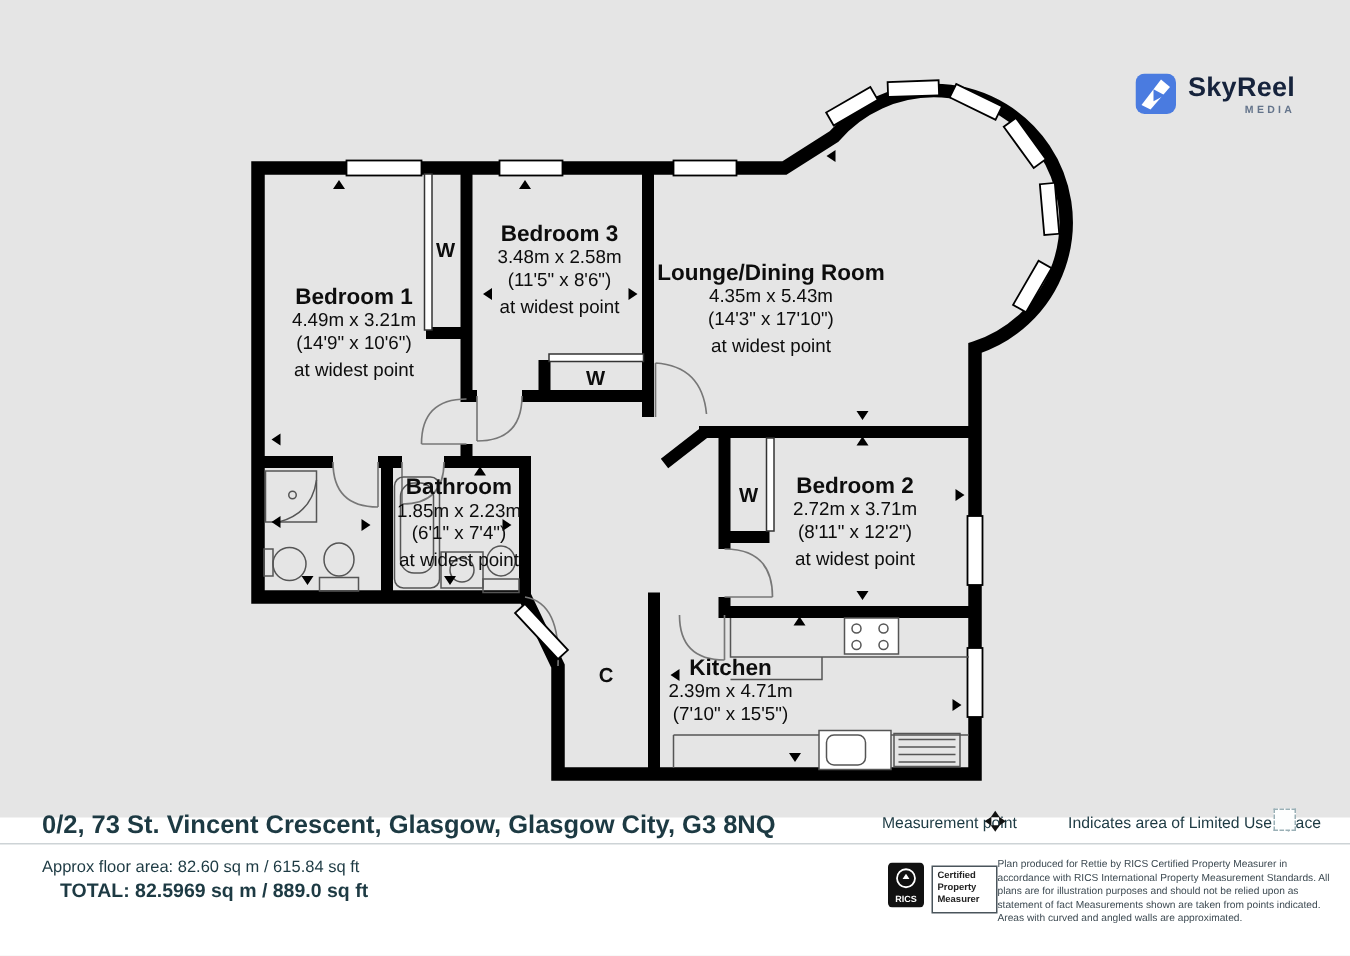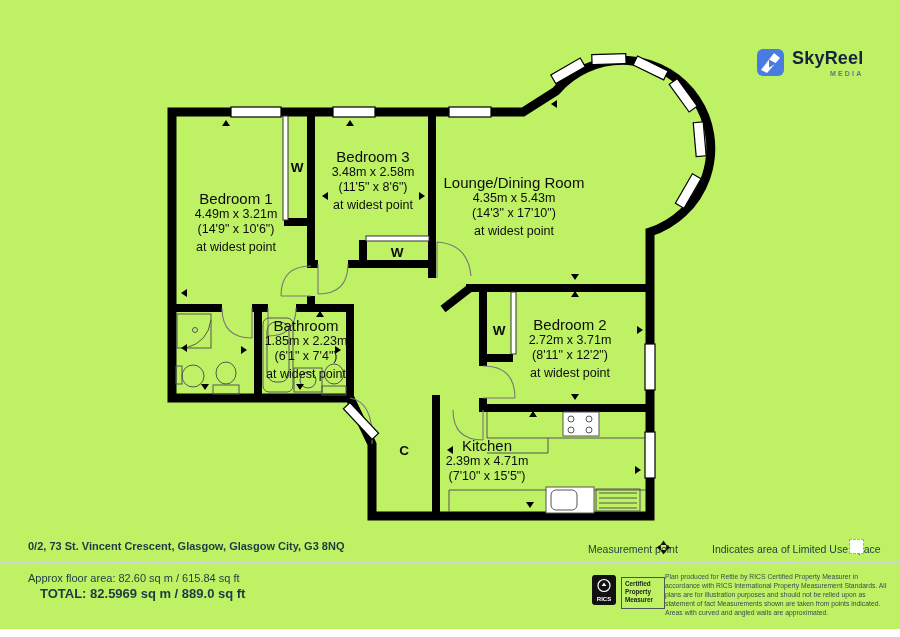--- a/index.html
+++ b/index.html
@@ -1,50 +1,50 @@
 <!DOCTYPE html>
 <html><head>
 <meta charset="utf-8">
 <style>
   html,body{margin:0;padding:0;background:#fff;}
   body{width:900px;height:637px;position:relative;overflow:hidden;
        font-family:"Liberation Sans",sans-serif;}
-  .page{position:absolute;inset:0;width:900px;height:629px;background:#bef264;}
+  .page{position:absolute;inset:0;width:900px;height:545px;background:#e5e5e5;}
 
   
   .brand{position:absolute;left:757px;top:49px;display:flex;align-items:flex-start;}
   .brand-text{margin-left:8px;display:flex;flex-direction:column;align-items:flex-end;}
   .brand-name{font-size:18px;font-weight:700;color:#16233c;letter-spacing:.2px;line-height:1;}
   .brand-tagline{font-size:7px;font-weight:700;letter-spacing:2.2px;color:#64748b;margin-top:3px;}
 
   
   .plan-svg{position:absolute;left:0;top:0;}
 
   
   .room-label{position:absolute;transform:translate(-50%,-50%);text-align:center;
               color:#0d0d0d;white-space:nowrap;line-height:1.16;}
-  .rl-name{font-size:15px;font-weight:400;}
+  .rl-name{font-size:15px;font-weight:700;}
   .rl-dim{font-size:12.5px;font-weight:400;text-align:center;}
   .rl-note{font-size:12.5px;font-weight:400;margin-top:4px;}
   #rl-bed1{left:236px;top:222px}
   #rl-bed3{left:373px;top:180px}
   #rl-lounge{left:514px;top:206px}
   #rl-bed2{left:570px;top:348px}
   #rl-ensuite{left:215px;top:349px}
   #rl-bath{left:306px;top:349px}
   #rl-kitchen{left:487px;top:460px}
   .closet-label{position:absolute;transform:translate(-50%,-50%);
                 font-size:13.5px;font-weight:700;color:#0d0d0d;}
   #cl-w1{left:297px;top:167px}
   #cl-w2{left:397px;top:252px}
   #cl-w3{left:499px;top:330px}
   #cl-c{left:404px;top:450px}
 
   
-  .address{position:absolute;left:28px;top:540px;font-size:11px;font-weight:700;color:#1d3a43;}
+  .address{position:absolute;left:28px;top:540px;font-size:17px;font-weight:700;color:#1d3a43;}
   .legend-measure{position:absolute;left:588px;top:543px;font-size:10.5px;color:#1d3a43;}
   .legend-measure-icon{position:absolute;left:656px;top:540px;}
   .legend-limited{position:absolute;left:712px;top:543px;font-size:10.5px;color:#1d3a43;}
   .legend-swatch{position:absolute;left:849px;top:539px;width:13px;height:13px;
                  border:1px dashed #9ab0b6;background:#fdfefe;}
   .divider{position:absolute;left:0;right:0;top:562px;height:1px;background:#cdd3d6;}
   .approx{position:absolute;left:28px;top:572px;font-size:11px;color:#1d3a43;}
   .total{position:absolute;left:40px;top:586px;font-size:13px;font-weight:700;color:#1d3a43;}
   .rics-logo{position:absolute;left:592px;top:575px;}
   .cert-box{position:absolute;left:621px;top:577px;width:36px;height:26px;border:1px solid #4a555c;

